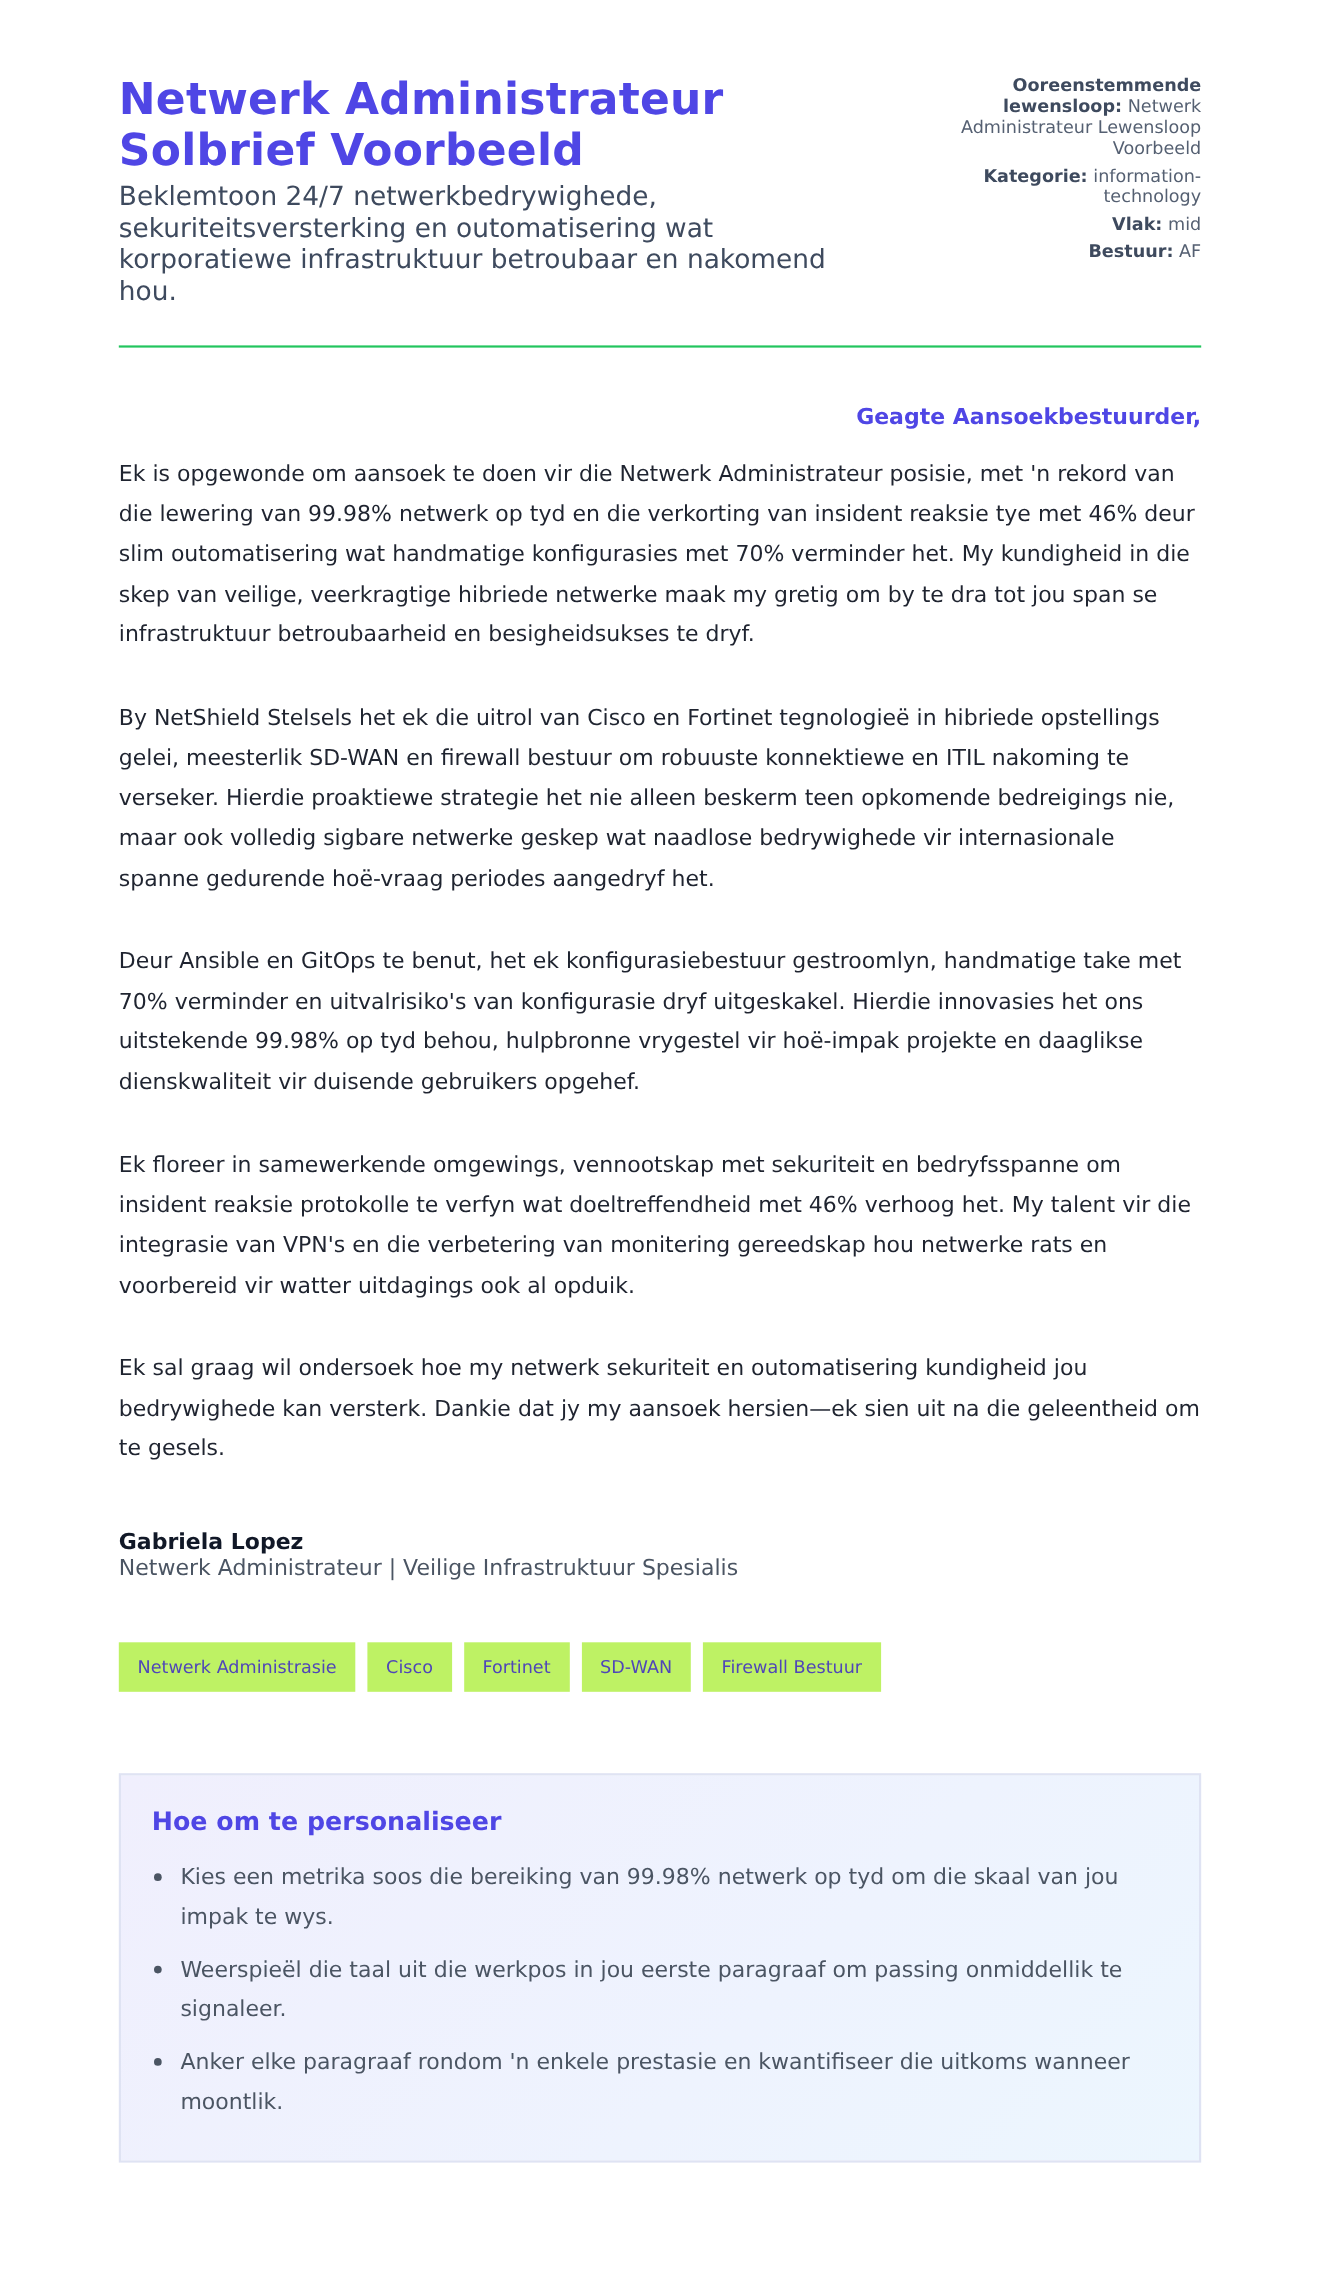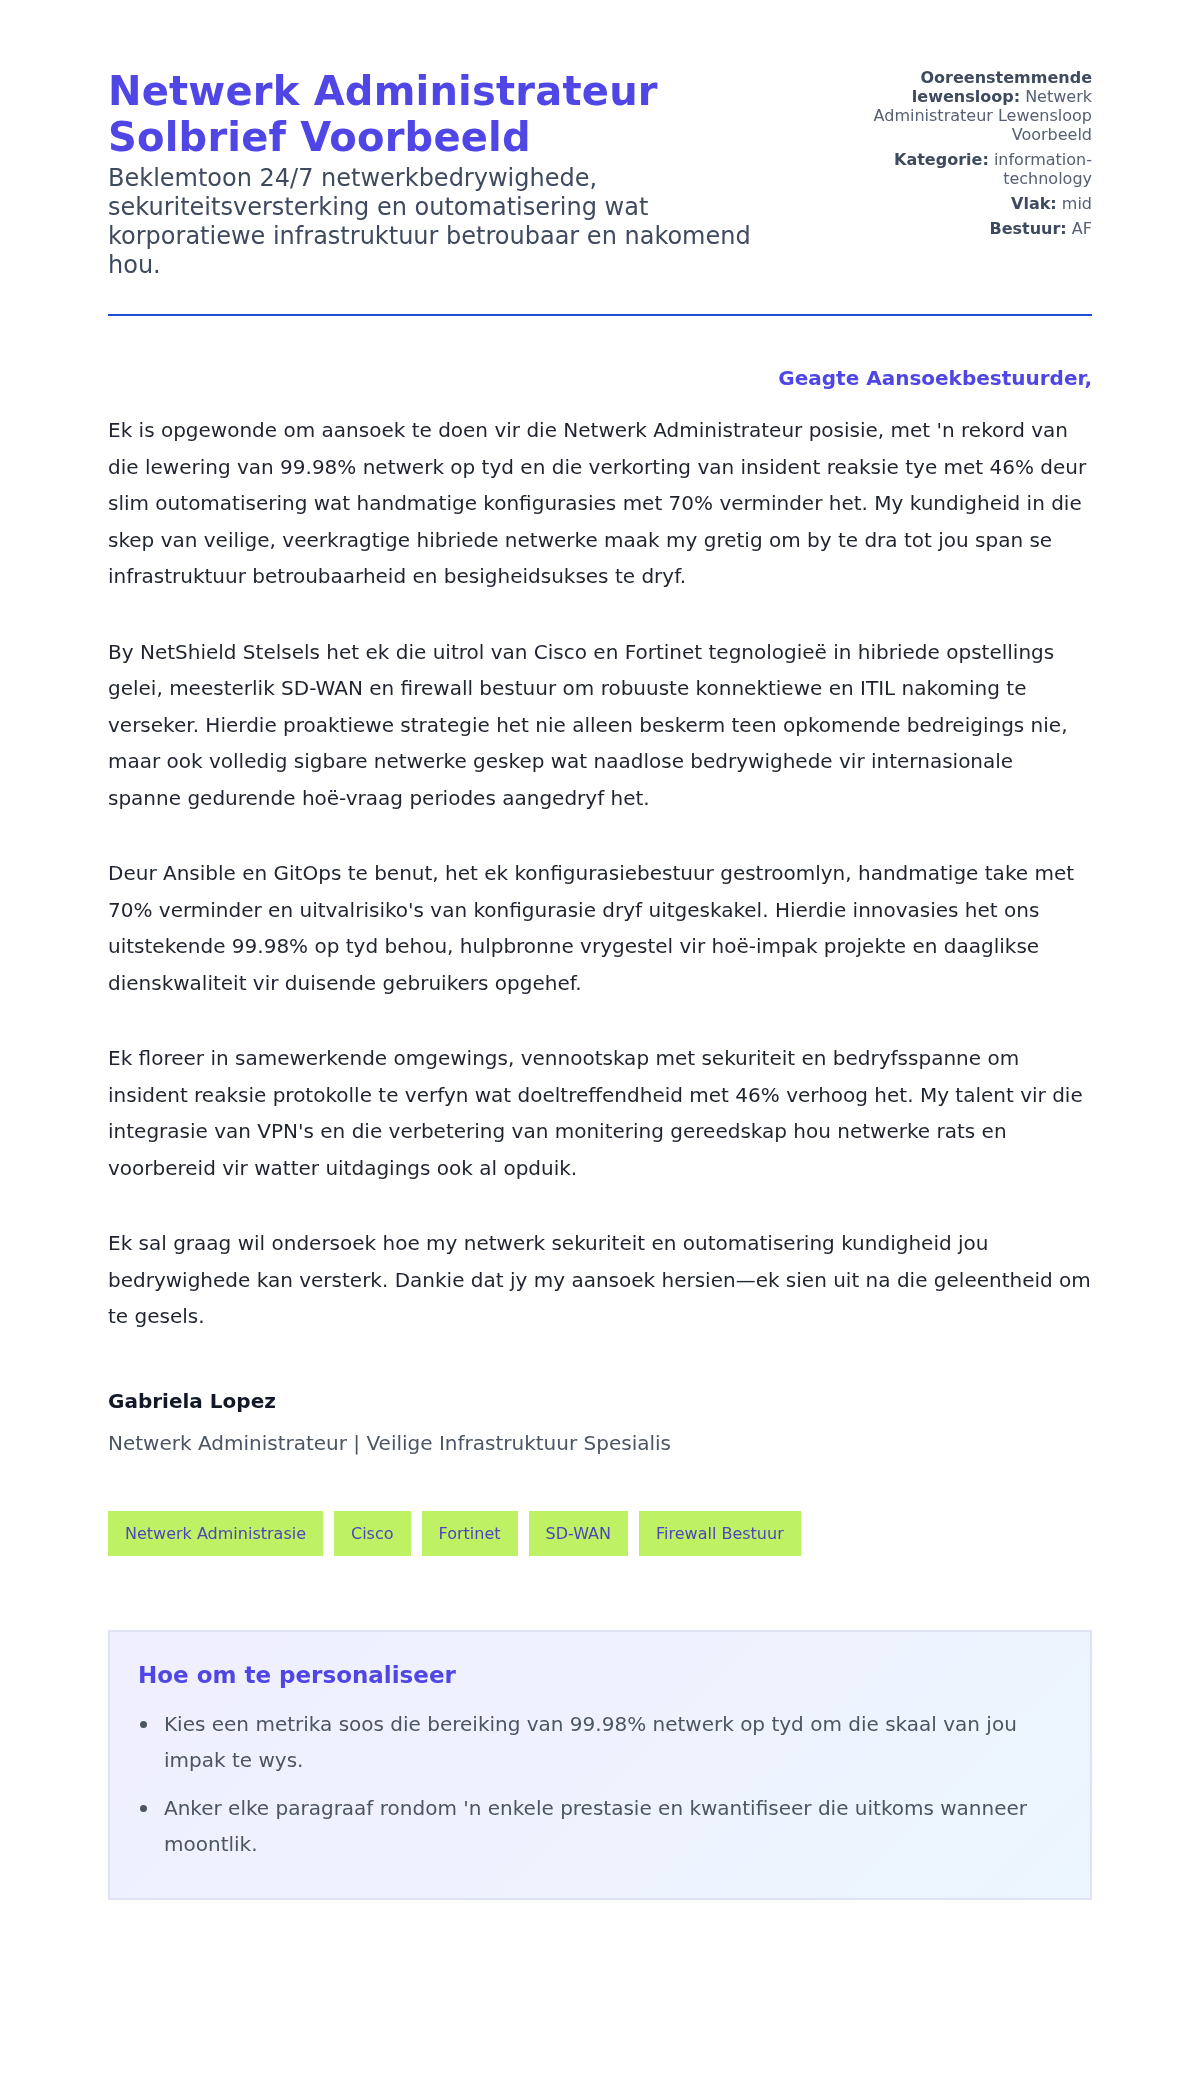--- a/index.html
+++ b/index.html
@@ -12,21 +12,21 @@
     }
     .page {
       width: 1200px;
       padding: 68px 108px 60px 108px;
     }
     .header {
       display: flex;
       justify-content: space-between;
       align-items: flex-start;
       padding-bottom: 34px;
-      border-bottom: 2px solid #1d4ed8;
+      border-bottom: 2px solid #22c55e;
     }
     .title-block { width: 680px; }
     .page-title {
       font-size: 40px;
       line-height: 46px;
       font-weight: bold;
       color: #4f46e5;
       letter-spacing: 0.2px;
     }
     .page-subtitle {
@@ -60,21 +60,21 @@
       color: #1f2430;
       margin-bottom: 39px;
     }
     .signature { margin-top: 54px; }
     .sig-name {
       font-size: 20px;
       font-weight: bold;
       color: #111827;
     }
     .sig-role {
-      margin-top: 18px;
+      margin-top: 0;
       font-size: 20px;
       color: #4b5563;
     }
     .tags {
       margin-top: 56px;
       display: flex;
       gap: 11px;
     }
     .tag {
       background: #bef264;
@@ -173,18 +173,22 @@
 
   <div class="tips">
     <h3 class="tips-title">Hoe om te personaliseer</h3>
     <ul class="tips-list">
       <li class="tips-item">
         <span class="bullet"></span>
         <span>Kies een metrika soos die bereiking van 99.98% netwerk op tyd om die skaal van jou impak te wys.</span>
       </li>
       <li class="tips-item">
         <span class="bullet"></span>
+        <span>Weerspieël die taal uit die werkpos in jou eerste paragraaf om passing onmiddellik te signaleer.</span>
+      </li>
+      <li class="tips-item">
+        <span class="bullet"></span>
         <span>Anker elke paragraaf rondom 'n enkele prestasie en kwantifiseer die uitkoms wanneer moontlik.</span>
       </li>
     </ul>
   </div>
 
 </div>
 
 </body></html>

